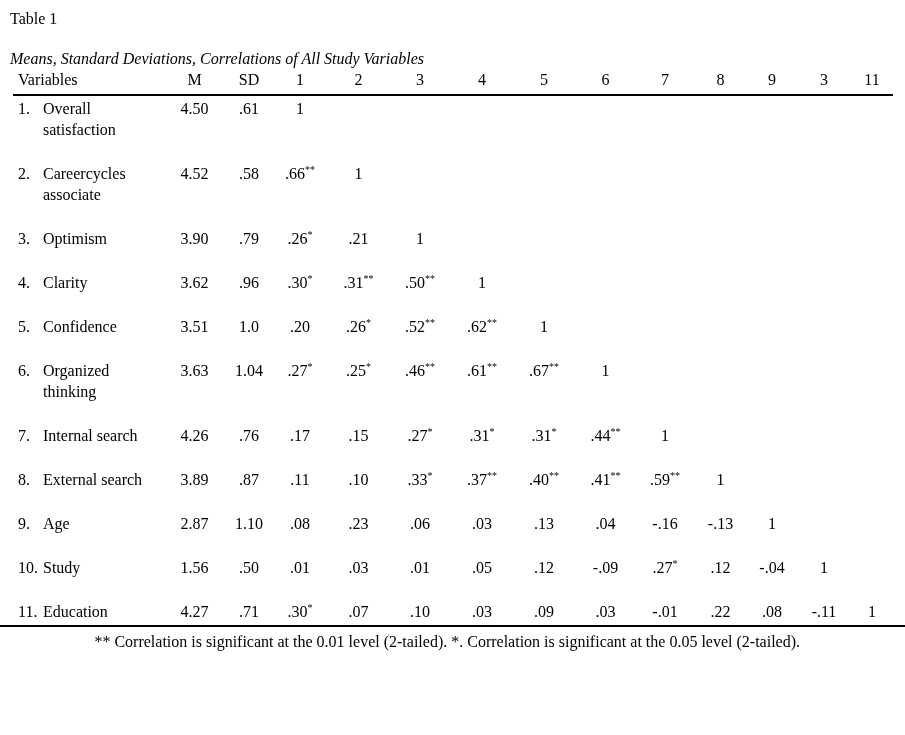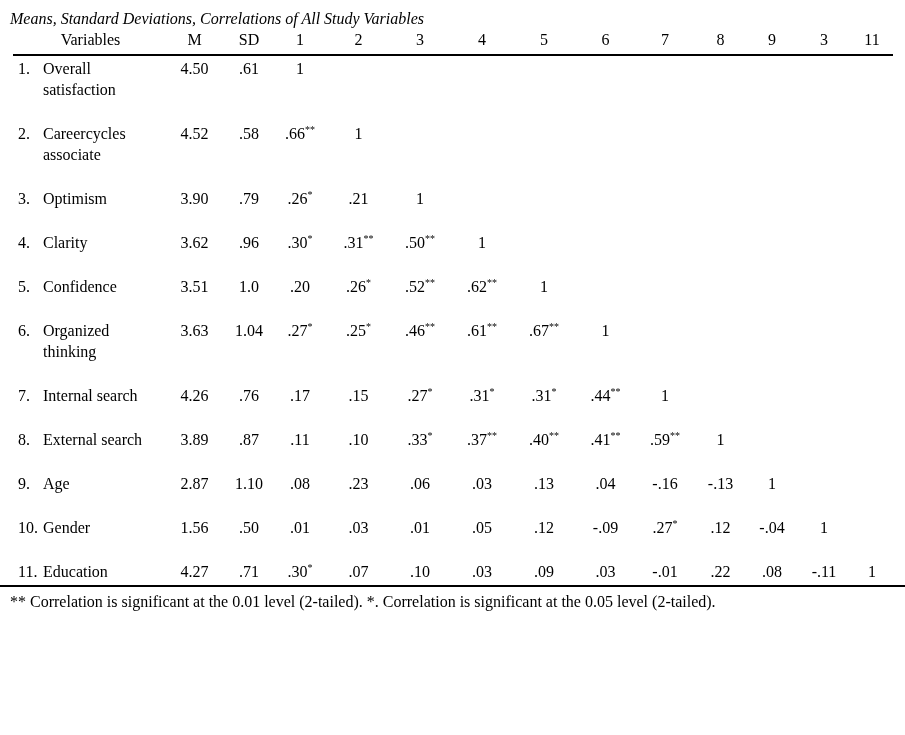--- a/index.html
+++ b/index.html
@@ -35,21 +35,21 @@
   }
   table.apa-table th {
     font-weight: normal;
     text-align: center;
     border-bottom: 2px solid #000000;
     padding: 0 0 4px 0;
     line-height: 21px;
     vertical-align: top;
   }
   table.apa-table th.left {
-    text-align: center;
+    text-align: left;
     padding-left: 5px;
     font-family: Liberation Serif, serif;
   }
   table.apa-table td {
     text-align: center;
     vertical-align: top;
     padding: 2px 0 21px 0;
     line-height: 21px;
   }
   table.apa-table td.num {
@@ -75,26 +75,28 @@
     margin-left: -10px;
     border-top: 2px solid #000000;
     margin-top: 1px;
   }
   .footnote {
     margin-top: 4px;
     line-height: 21px;
     max-width: 772px;
     padding-left: 18px;
     text-indent: -18px;
+    text-align: right;
   }
 </style>
 </head>
 <body>
 
 <div class="page">
+  <div class="table-title">Table 1</div>
   <div class="table-subtitle">Means, Standard Deviations, Correlations of All Study Variables</div>
 
   <table class="apa-table">
     <colgroup>
       <col style="width:30px">
       <col style="width:120px">
       <col style="width:63px">
       <col style="width:46px">
       <col style="width:56px">
       <col style="width:61px">
@@ -275,21 +277,21 @@
           <td><span>.13</span></td>
           <td><span>.04</span></td>
           <td><span>-.16</span></td>
           <td><span>-.13</span></td>
           <td><span>1</span></td>
           <td></td>
           <td></td>
         </tr>
         <tr>
           <td class="num">10.</td>
-          <td class="label">Gender</td>
+          <td class="label">Study</td>
           <td>1.56</td>
           <td>.50</td>
           <td><span>.01</span></td>
           <td><span>.03</span></td>
           <td><span>.01</span></td>
           <td><span>.05</span></td>
           <td><span>.12</span></td>
           <td><span>-.09</span></td>
           <td><span>.27<sup class="sig">*</sup></span></td>
           <td><span>.12</span></td>

